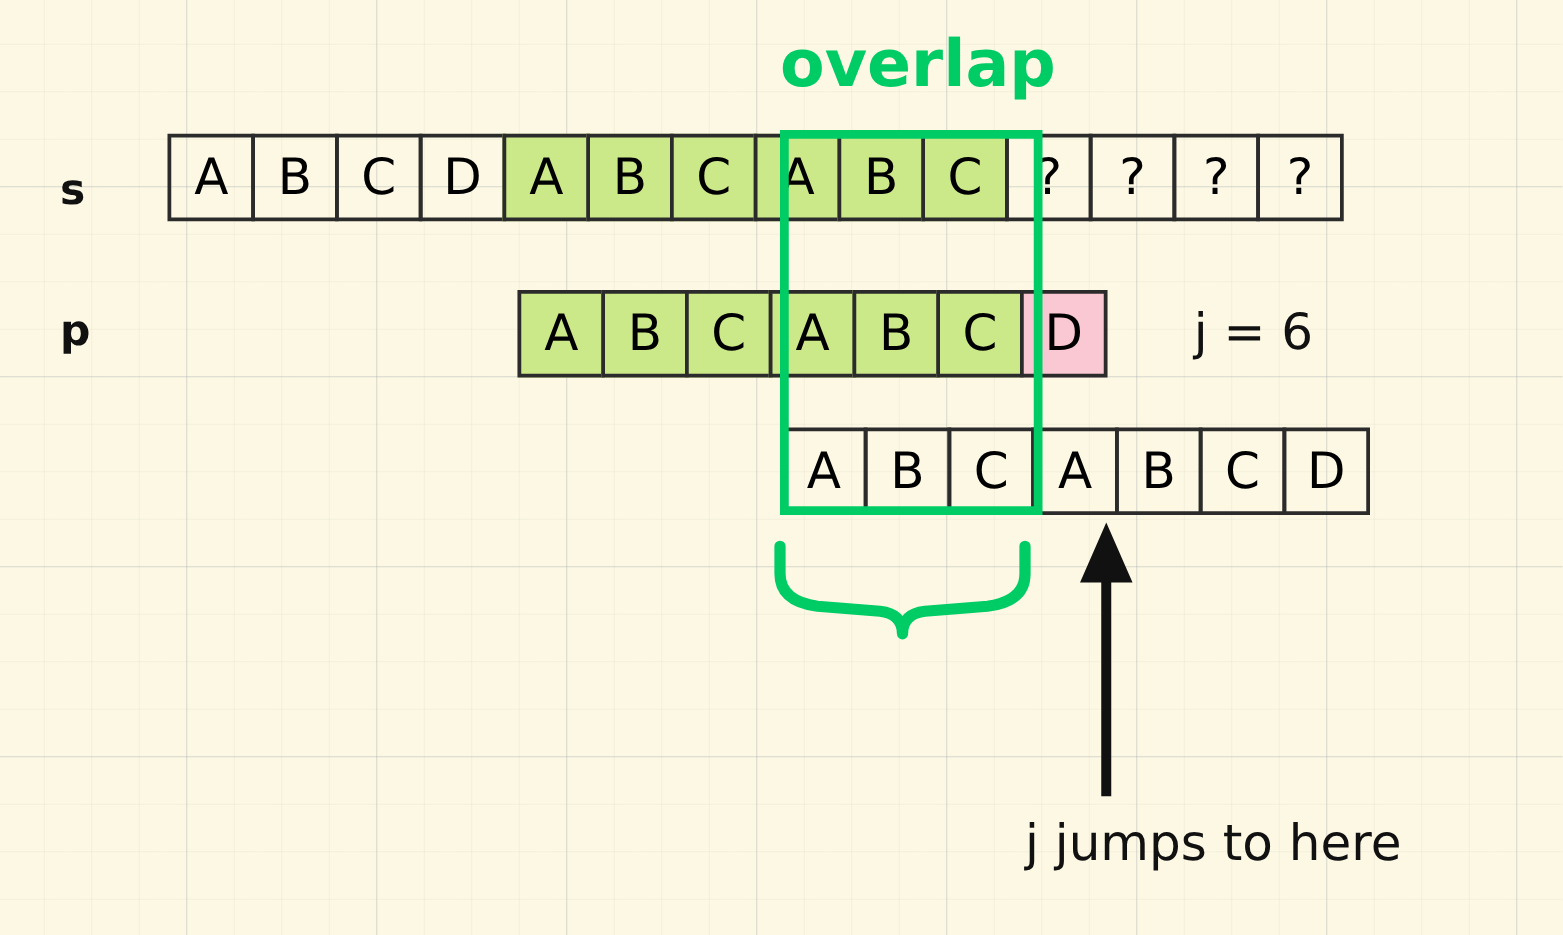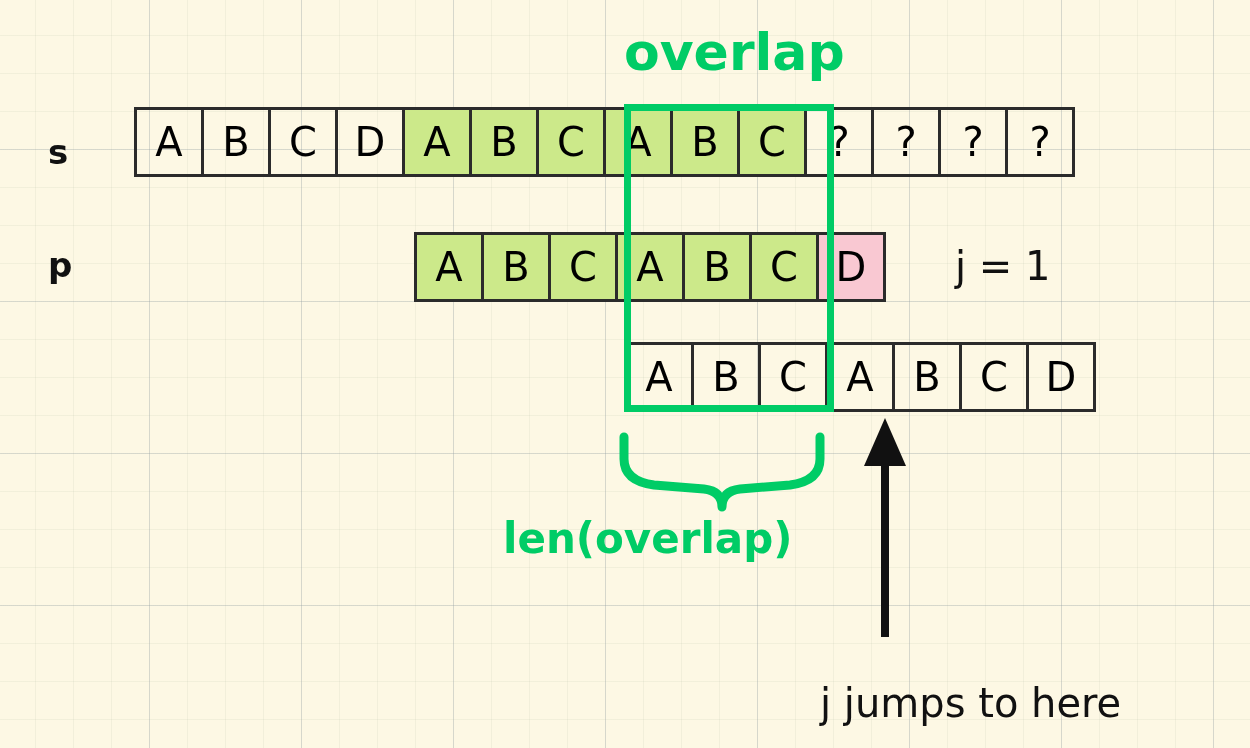--- a/index.html
+++ b/index.html
@@ -85,21 +85,21 @@
     line-height:1;
     white-space:nowrap;
     user-select:none;
   }
   .ann.green-text{color:#00cc66;font-weight:600;}
   .ann.black-text{color:#111;font-weight:500;}
 
   #overlap-title{font-size:52px;left:624px;top:26px;}
   #len-overlap-label{font-size:42px;left:503px;top:518px;}
   #j-value-label{font-size:40px;left:955px;top:246px;}
-  #jump-note-label{font-size:40px;left:820px;top:655px;margin-top:28px;}
+  #jump-note-label{font-size:40px;left:820px;top:655px;}
 
   svg.overlay{
     position:absolute;
     left:0;top:0;
     width:1250px;height:748px;
     pointer-events:none;
     overflow:visible;
   }
 </style>
 </head>
@@ -145,23 +145,22 @@
       <div class="cell plain">A</div>
       <div class="cell plain">B</div>
       <div class="cell plain">C</div>
       <div class="cell plain">D</div>
     </div>
 
   <div class="overlap-box" id="overlap-box" style="left: 624px; top: 104px; width: 210px; height: 308px;"></div>
 
   <div class="ann green-text" id="overlap-title">overlap</div>
 
-  <div class="ann green-text" id="len-overlap-label">len(overlap)</div>
 
-  <div class="ann black-text" id="j-value-label">j = 1</div>
+  <div class="ann black-text" id="j-value-label">j = 6</div>
 
   <div class="ann black-text" id="jump-note-label">j jumps to here</div>
 
   <svg class="overlay" viewBox="0 0 1250 748">
     <g id="brace-group">
       <path id="brace-path" fill="none" stroke="#00cc66" stroke-width="9" stroke-linecap="round" stroke-linejoin="round" d="M 624 437 L 624 459 Q 624 481 654 485 L 704 489 Q 722 491 722 507 Q 722 491 740 489 L 790 485 Q 820 481 820 459 L 820 437"></path>
     </g>
     <g id="arrow-group">
       <line id="arrow-shaft" stroke="#111111" stroke-width="8" stroke-linecap="butt" x1="885" y1="637" x2="885" y2="460"></line>
       <polygon id="arrow-head" fill="#111111" points="885,418 864,466 906,466"></polygon>

